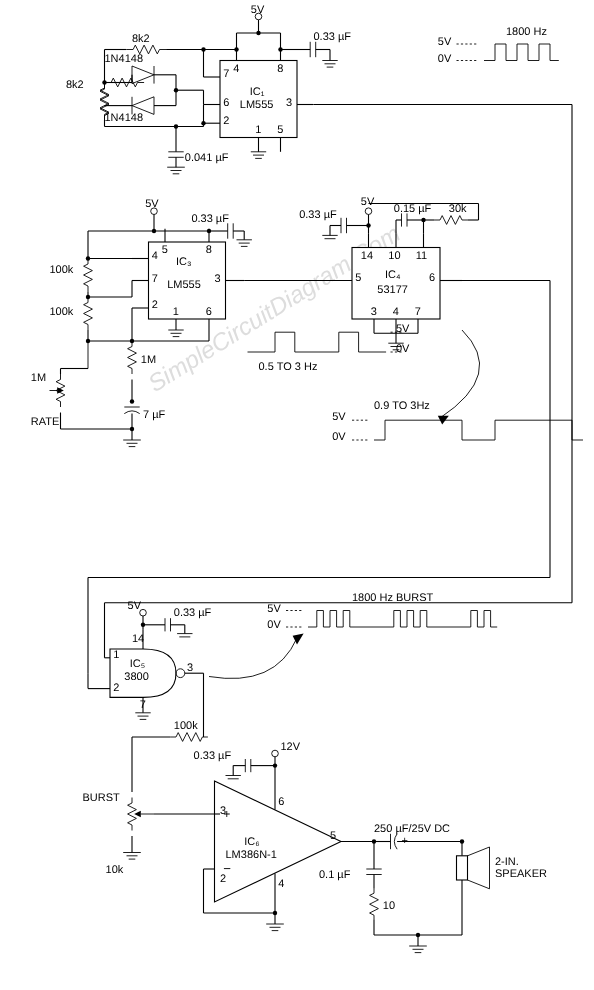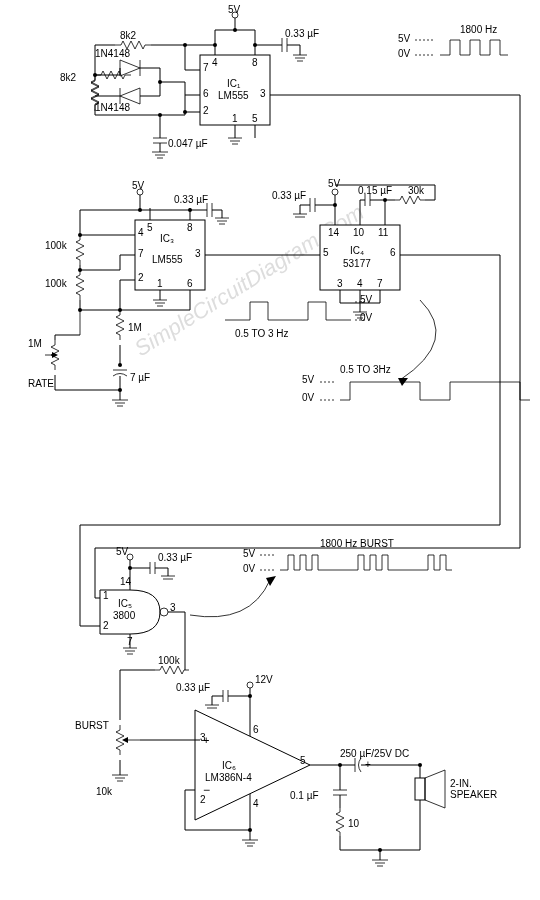--- a/index.html
+++ b/index.html
@@ -364,21 +364,21 @@
 <div class="lbl" style="left:260px;top:88px">3</div>
 <div class="lbl" style="left:232px;top:113px">1</div>
 <div class="lbl" style="left:252px;top:113px">5</div>
 
 <div class="lbl" style="left:228px;top:4px">5V</div>
 <div class="lbl" style="left:285px;top:28px">0.33 µF</div>
 <div class="lbl" style="left:95px;top:48px">1N4148</div>
 <div class="lbl" style="left:95px;top:102px">1N4148</div>
 <div class="lbl" style="left:120px;top:30px">8k2</div>
 <div class="lbl" style="left:60px;top:72px">8k2</div>
-<div class="lbl" style="left:168px;top:138px">0.047 µF</div>
+<div class="lbl" style="left:168px;top:138px">0.041 µF</div>
 
 <div class="lbl" style="left:460px;top:24px">1800 Hz</div>
 <div class="lbl" style="left:398px;top:33px">5V</div>
 <div class="lbl" style="left:398px;top:48px">0V</div>
 
 <div class="lbl" style="left:160px;top:233px">IC₃</div>
 <div class="lbl" style="left:152px;top:254px">LM555</div>
 <div class="lbl" style="left:138px;top:227px">4</div>
 <div class="lbl" style="left:138px;top:248px">7</div>
 <div class="lbl" style="left:138px;top:272px">2</div>
@@ -410,42 +410,42 @@
 
 <div class="lbl" style="left:328px;top:178px">5V</div>
 <div class="lbl" style="left:272px;top:190px">0.33 µF</div>
 <div class="lbl" style="left:358px;top:185px">0.15 µF</div>
 <div class="lbl" style="left:408px;top:185px">30k</div>
 
 <div class="lbl" style="left:235px;top:328px">0.5 TO 3 Hz</div>
 <div class="lbl" style="left:360px;top:294px">5V</div>
 <div class="lbl" style="left:360px;top:312px">0V</div>
 
-<div class="lbl" style="left:340px;top:364px">0.5 TO 3Hz</div>
+<div class="lbl" style="left:340px;top:364px">0.9 TO 3Hz</div>
 <div class="lbl" style="left:302px;top:374px">5V</div>
 <div class="lbl" style="left:302px;top:392px">0V</div>
 
 <div class="lbl" style="left:118px;top:598px">IC₅</div>
 <div class="lbl" style="left:113px;top:610px">3800</div>
 <div class="lbl" style="left:103px;top:590px">1</div>
 <div class="lbl" style="left:103px;top:620px">2</div>
 <div class="lbl" style="left:170px;top:602px">3</div>
 <div class="lbl" style="left:120px;top:576px">14</div>
 <div class="lbl" style="left:127px;top:636px">7</div>
 <div class="lbl" style="left:116px;top:546px">5V</div>
 <div class="lbl" style="left:158px;top:552px">0.33 µF</div>
 
 <div class="lbl" style="left:320px;top:538px">1800 Hz BURST</div>
 <div class="lbl" style="left:243px;top:548px">5V</div>
 <div class="lbl" style="left:243px;top:563px">0V</div>
 
 <div class="lbl" style="left:158px;top:655px">100k</div>
 
 <div class="lbl" style="left:222px;top:760px">IC₆</div>
-<div class="lbl" style="left:205px;top:772px">LM386N-4</div>
+<div class="lbl" style="left:205px;top:772px">LM386N-1</div>
 <div class="lbl" style="left:200px;top:732px">3</div>
 <div class="lbl" style="left:200px;top:794px">2</div>
 <div class="lbl" style="left:253px;top:724px">6</div>
 <div class="lbl" style="left:253px;top:798px">4</div>
 <div class="lbl" style="left:300px;top:755px">5</div>
 
 <div class="lbl" style="left:255px;top:674px">12V</div>
 <div class="lbl" style="left:176px;top:682px">0.33 µF</div>
 <div class="lbl" style="left:75px;top:720px">BURST</div>
 <div class="lbl" style="left:96px;top:786px">10k</div>

